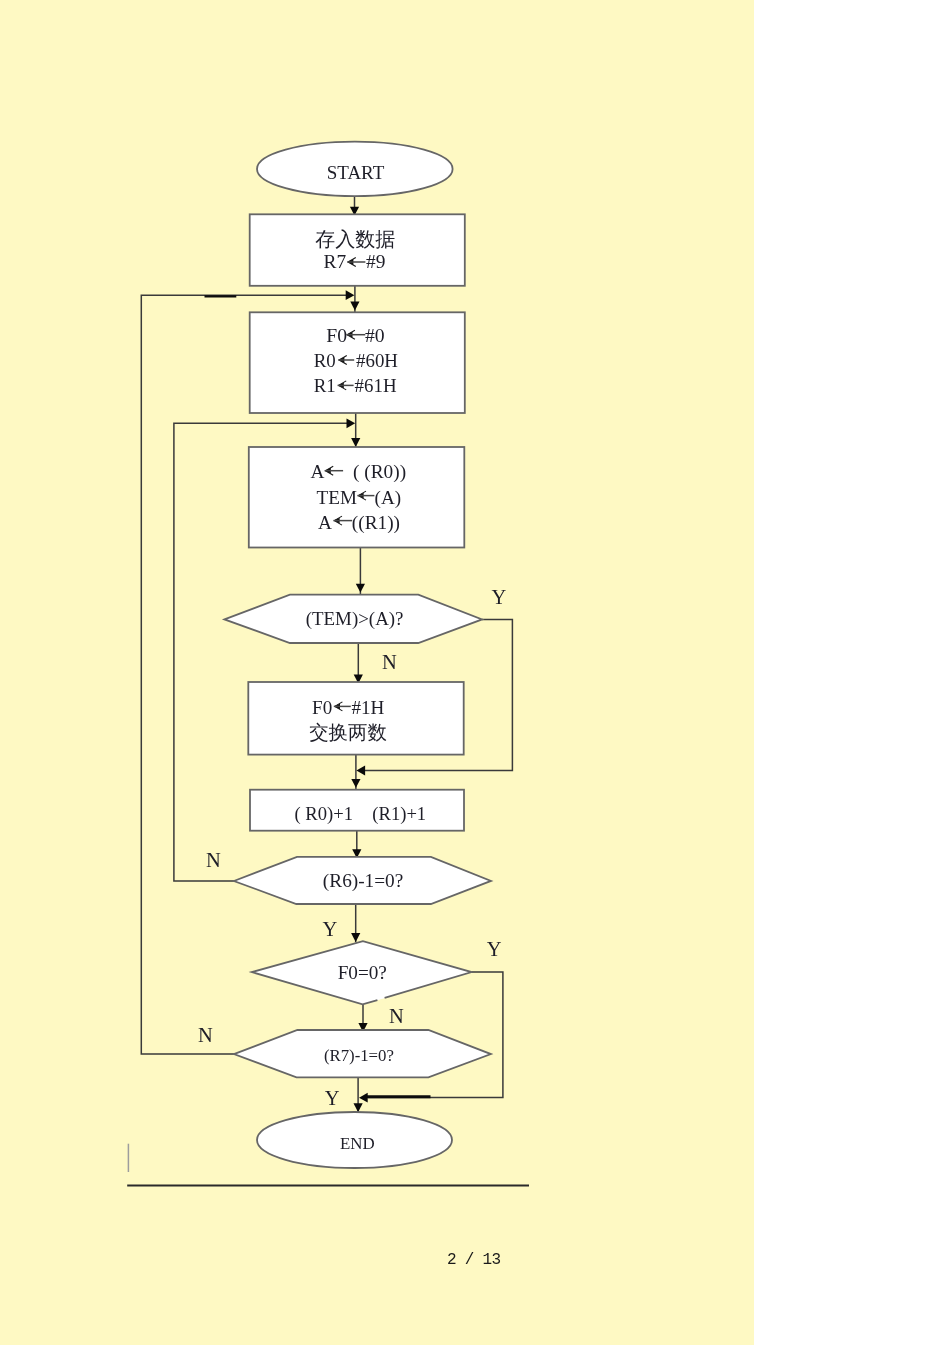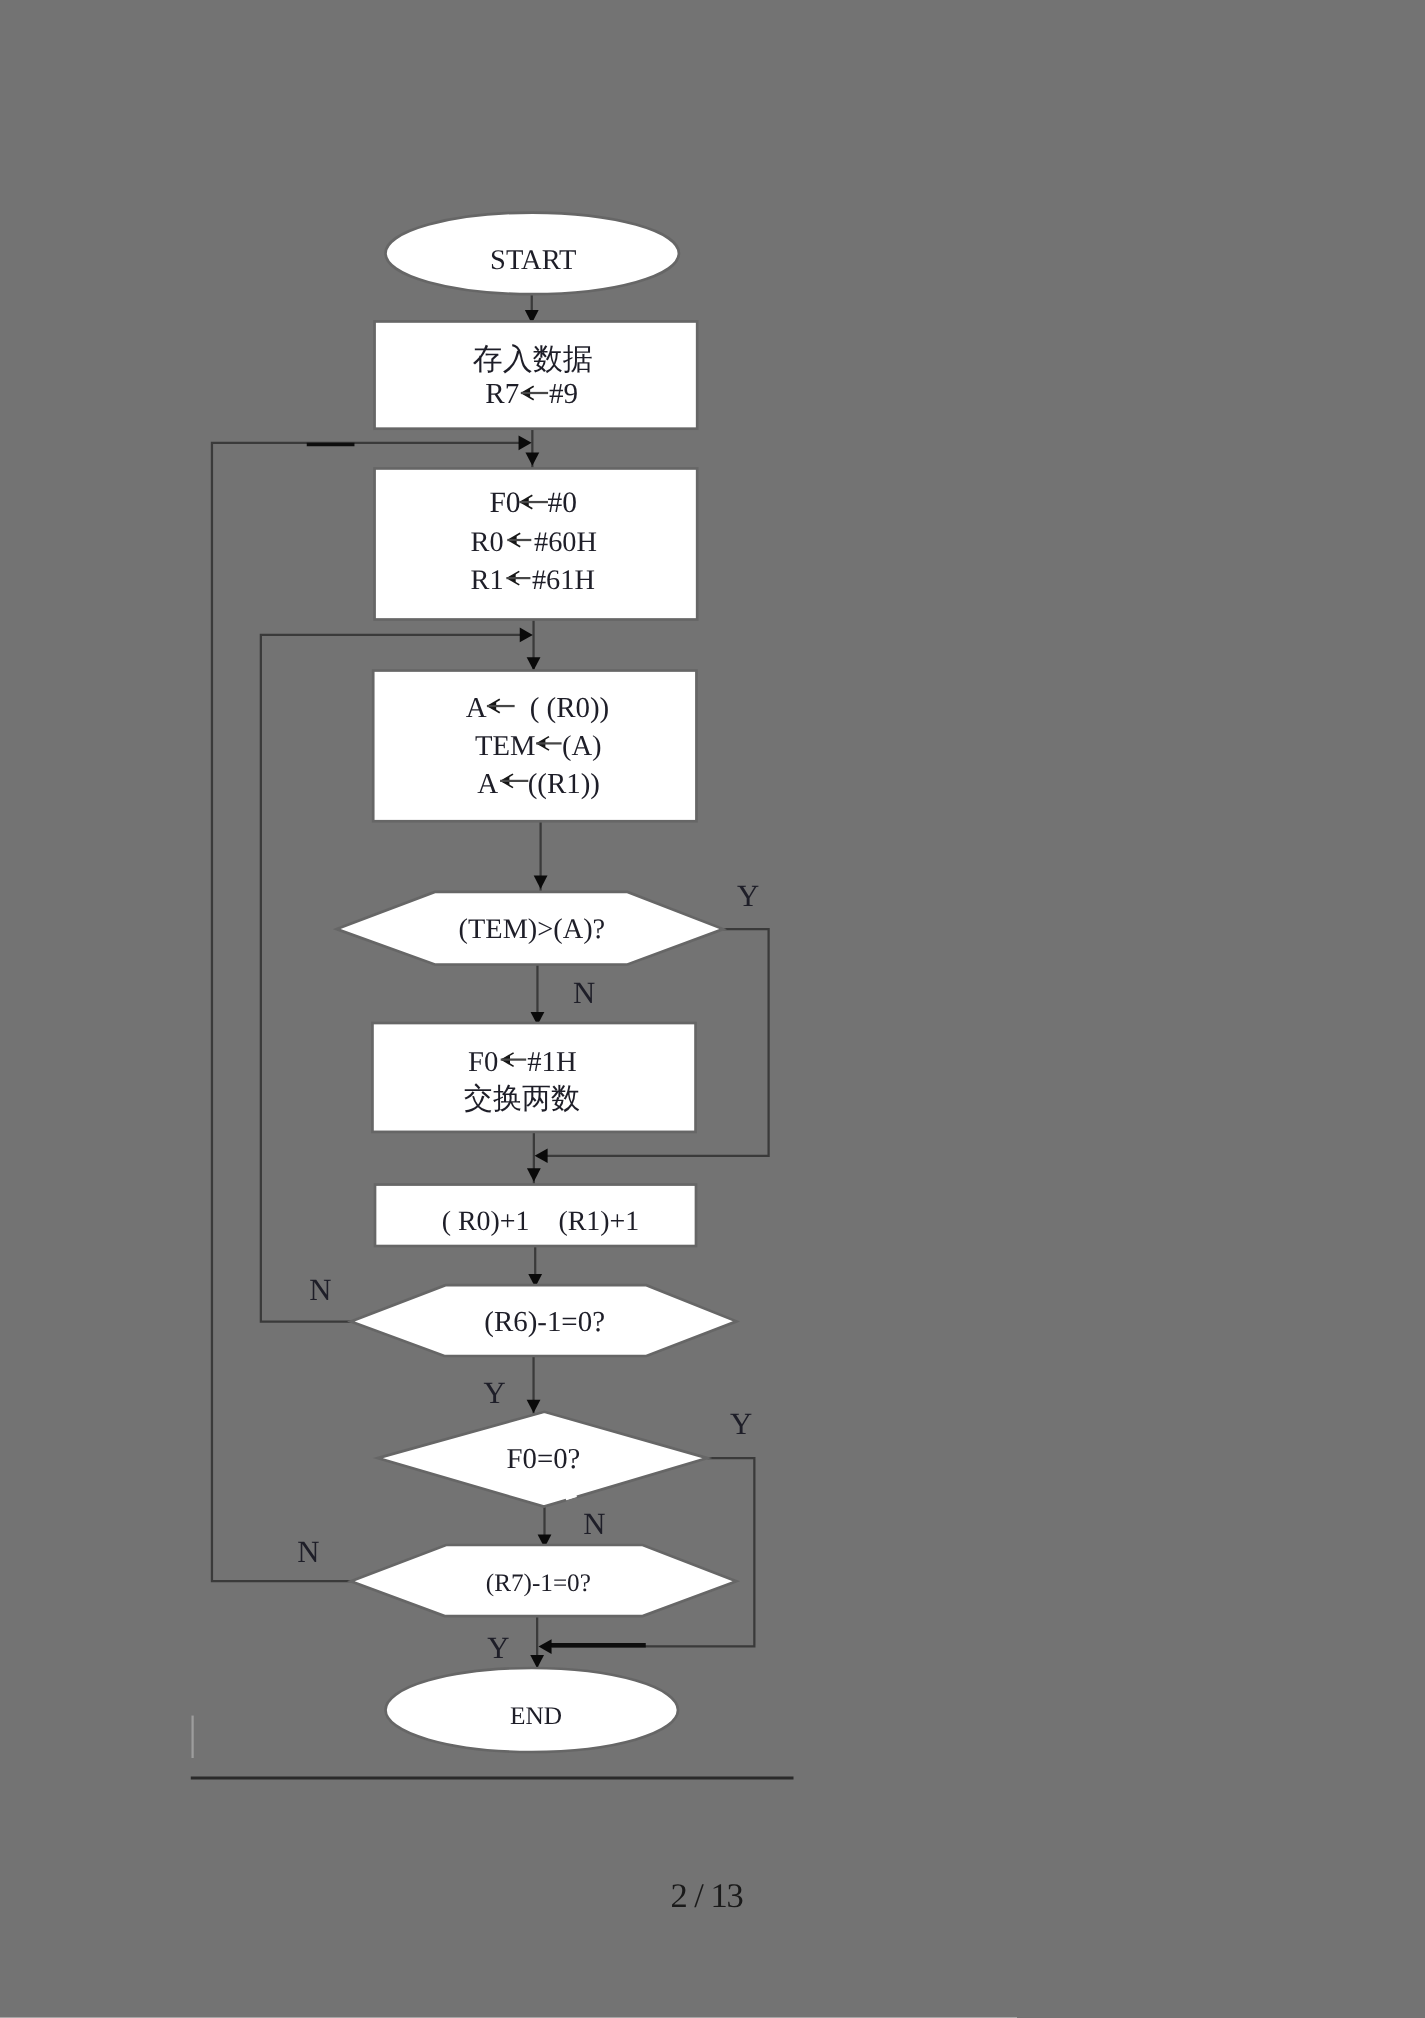--- a/index.html
+++ b/index.html
@@ -1,25 +1,25 @@
 <!DOCTYPE html>
 <html><head>
 <meta charset="utf-8">
 <title>Flowchart</title>
 <style>
   html, body { margin:0; padding:0; background:#ffffff; }
   body { width:950px; height:1345px; overflow:hidden; font-family:"Liberation Serif", serif; }
-  #page { position:relative; width:950px; height:1345px; background:#737373; }
+  #page { position:relative; width:754px; height:1345px; background:#fef9c3; }
   svg#chart { position:absolute; left:0; top:0; }
   .shape { fill:#ffffff; stroke:#666666; stroke-width:1.8; }
   .conn  { fill:none; stroke:#3a3a3a; stroke-width:1.5; }
   text { fill:#1e1e28; }
   .t  { font-family:"Liberation Serif", serif; text-anchor:middle; }
   .assign { fill:none; stroke:#474747; stroke-width:1.5; }
-  .pagenum { position:absolute; font-family:Liberation Serif, serif; font-size:23px;
+  .pagenum { position:absolute; font-family:Liberation Mono, monospace; font-size:16px;
              color:#1a1a1a; white-space:nowrap; letter-spacing:-0.7px; }
 </style>
 </head>
 <body>
 
 <div id="page">
   <svg id="chart" width="950" height="1345" viewBox="0 0 950 1345">
 
     <defs>
       <polygon id="arrdown" points="0,0 -4.6,-8.9 4.6,-8.9" fill="#0a0a0a"></polygon>

